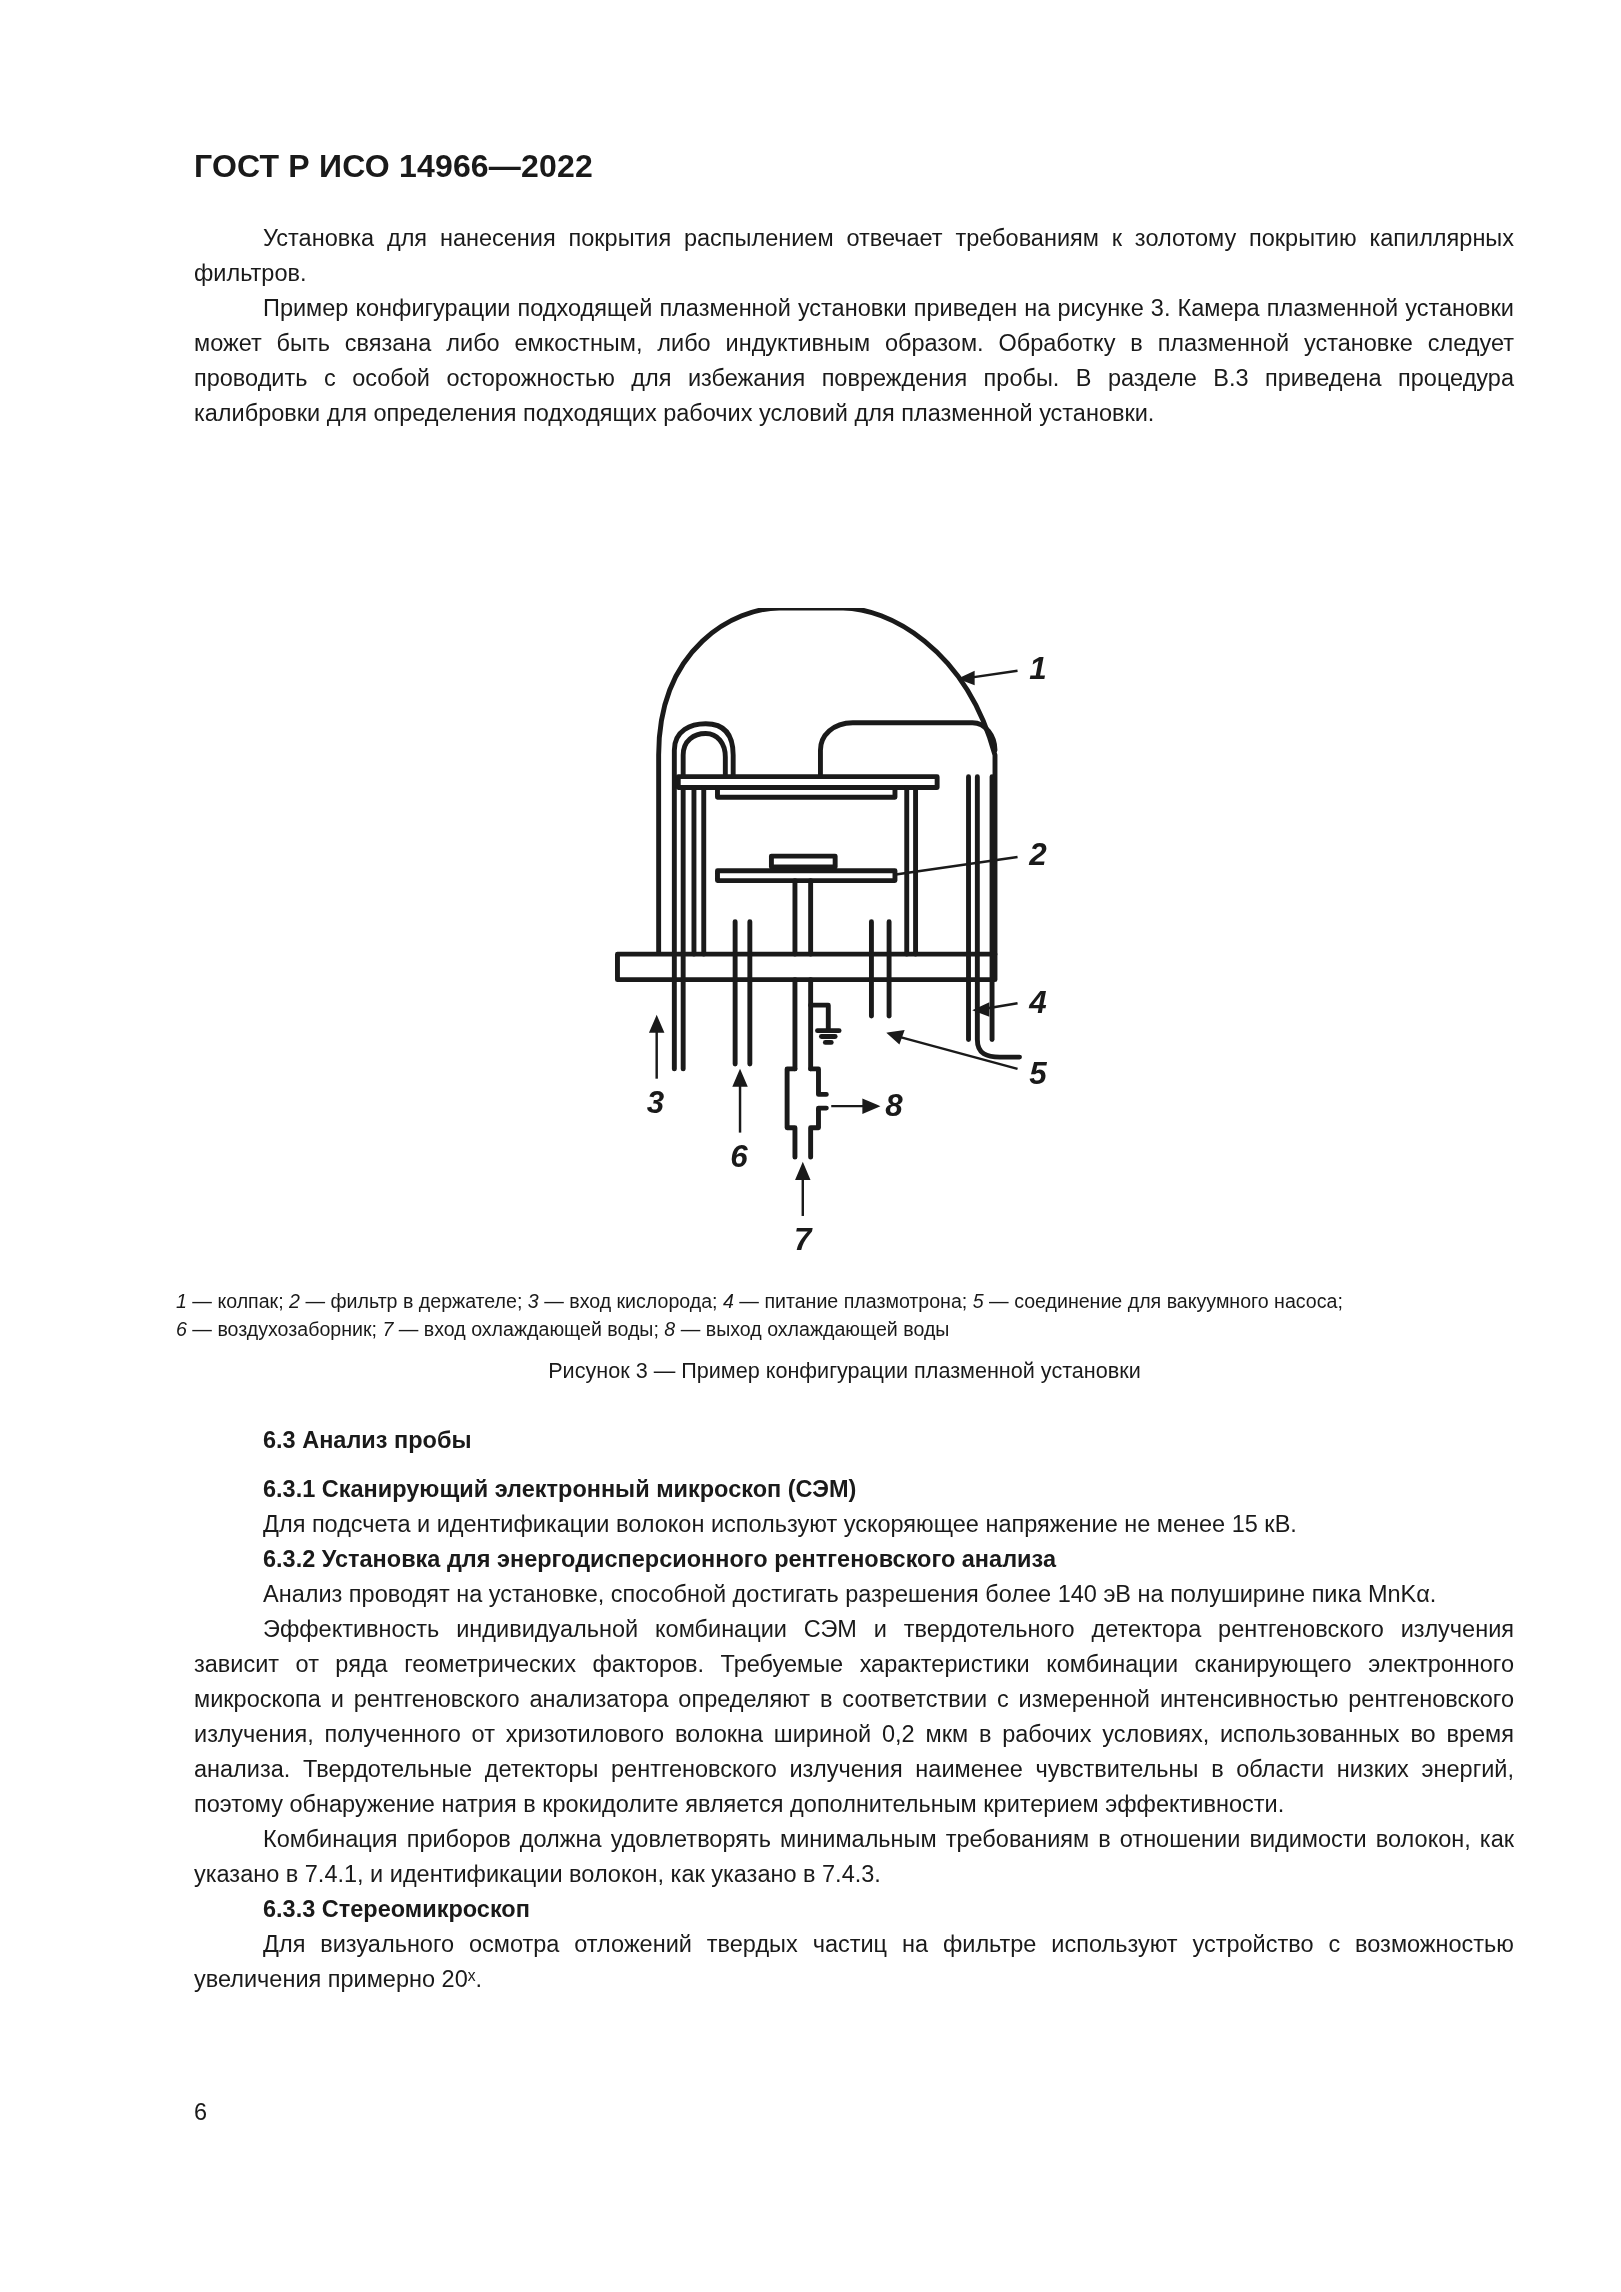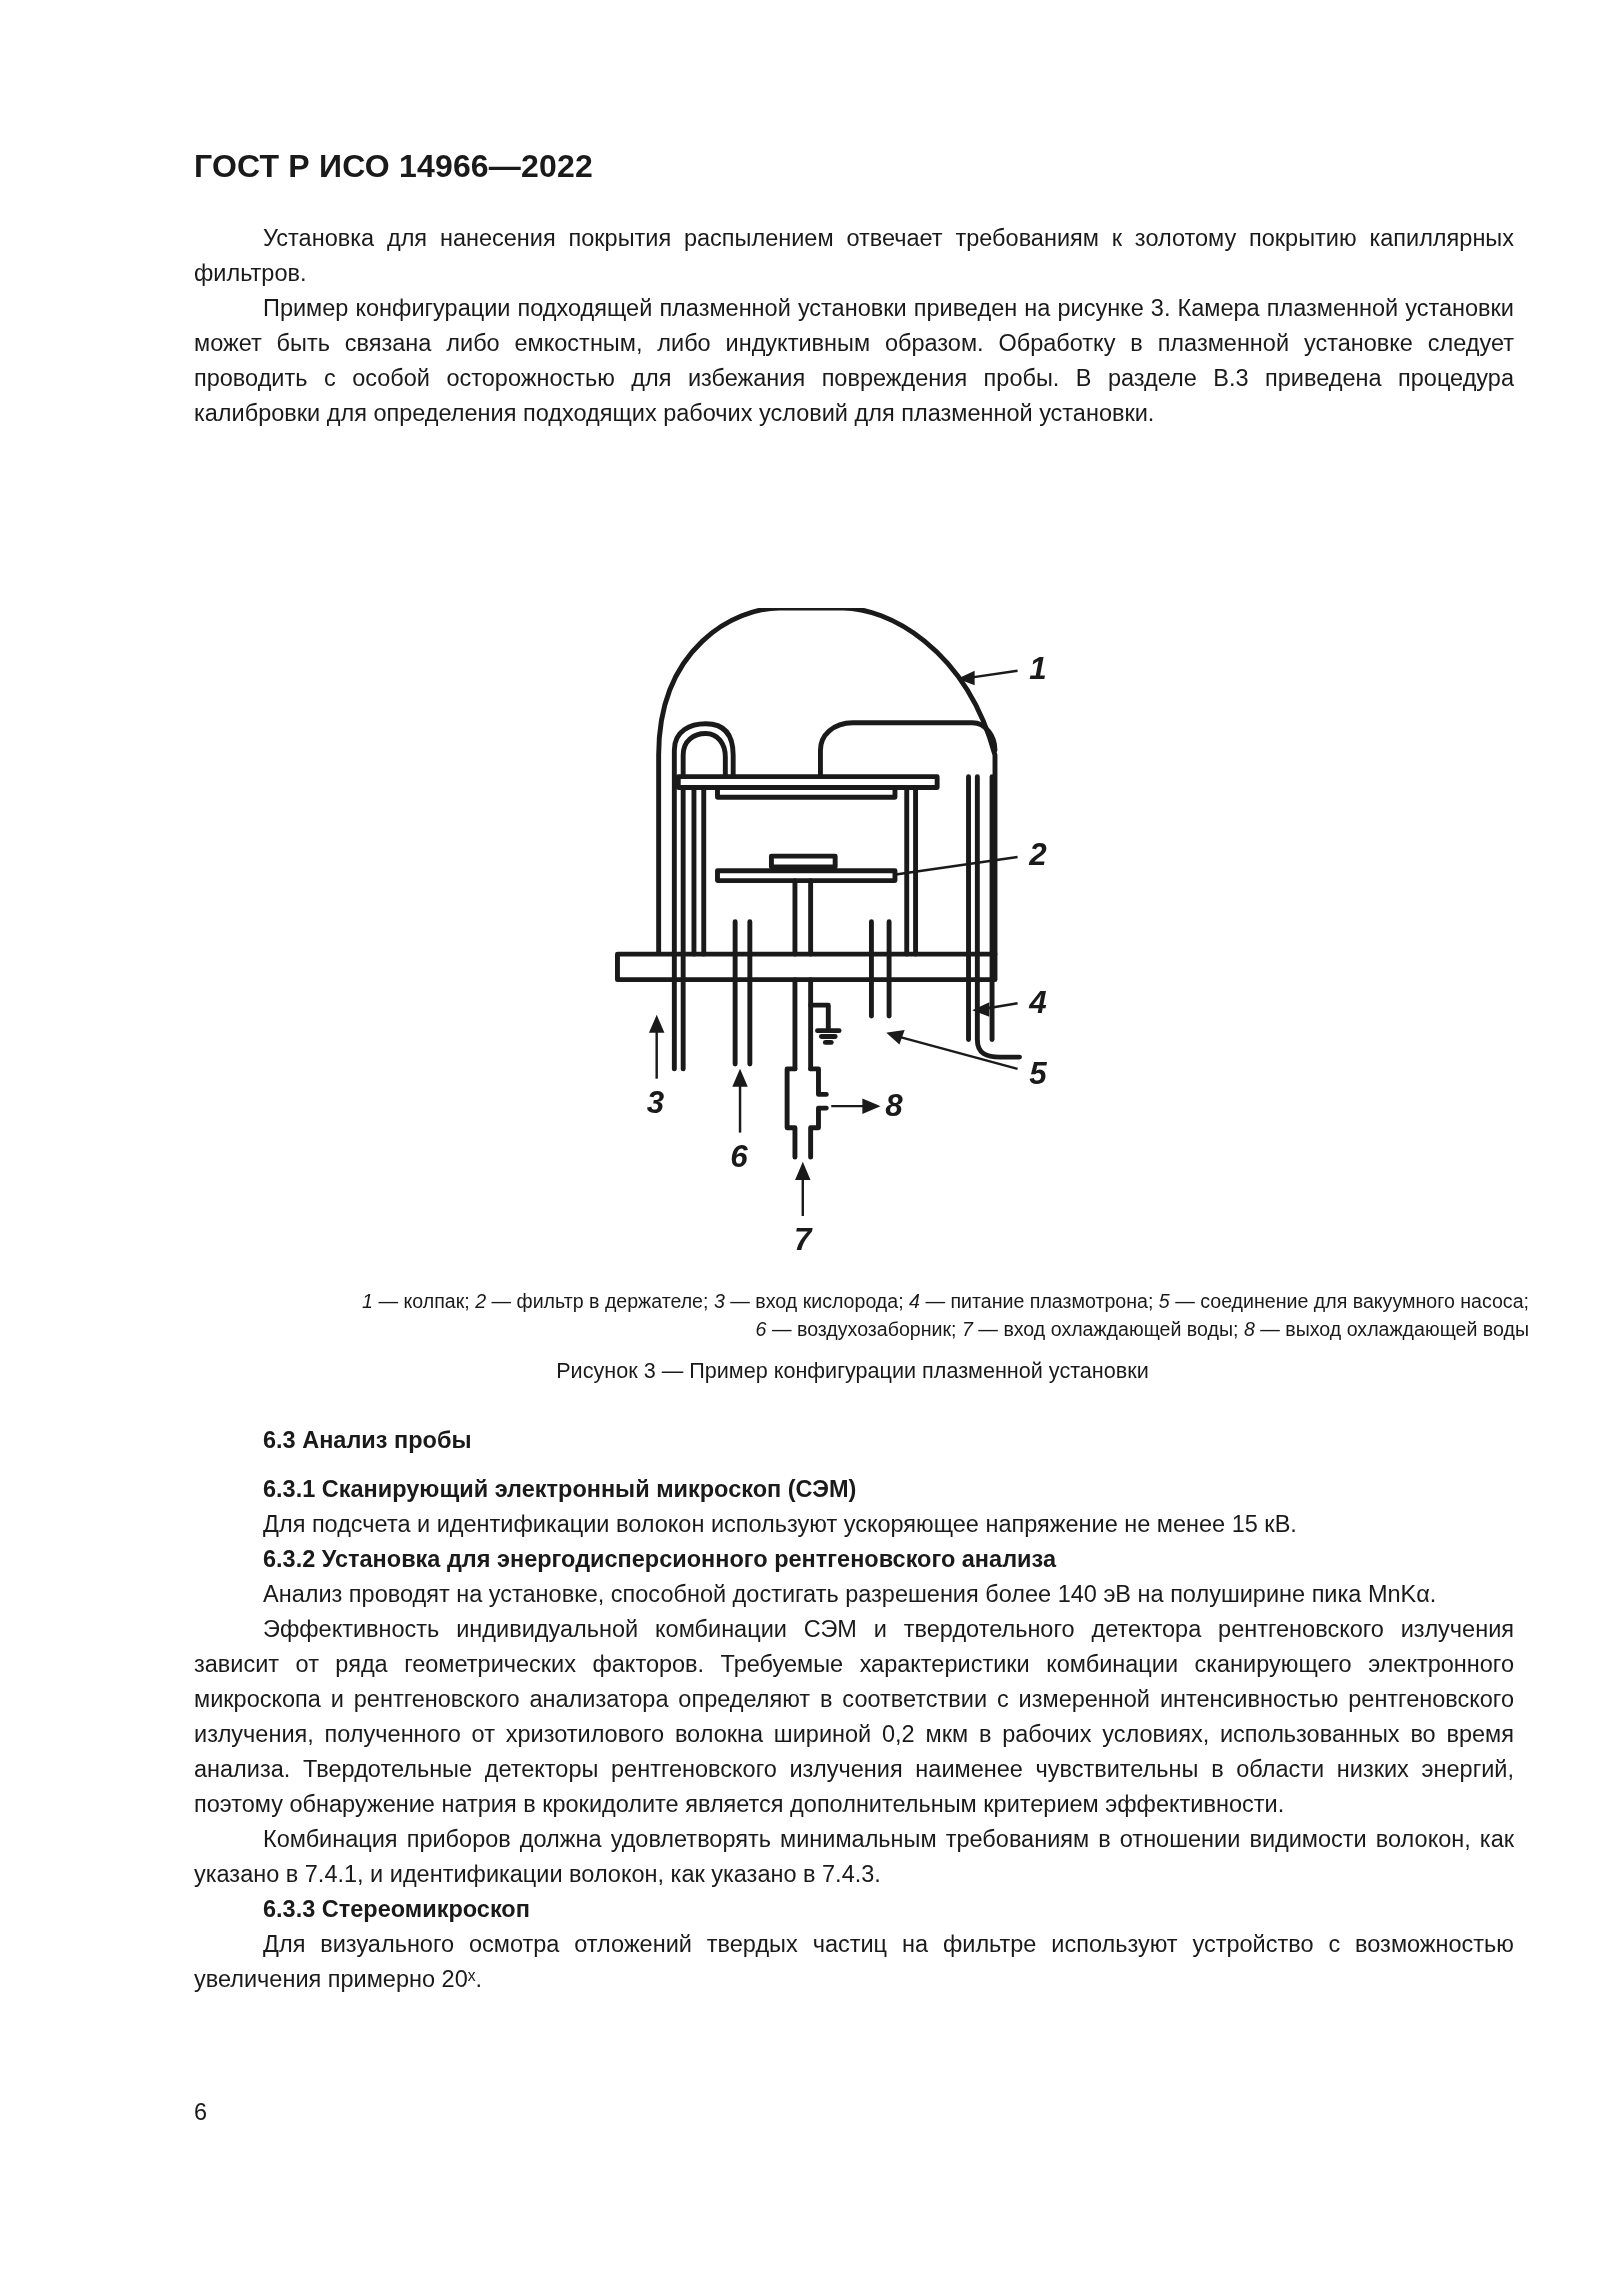--- a/index.html
+++ b/index.html
@@ -5,23 +5,23 @@
   html, body { margin: 0; padding: 0; background: #ffffff; }
   body { width: 1621px; height: 2293px; position: relative; overflow: hidden;
          font-family: "Liberation Sans", sans-serif; color: #1a1a1a; }
   .page { position: absolute; left: 0; top: 0; width: 1621px; height: 2293px; }
   .doc-code { position: absolute; left: 194px; top: 148px; font-weight: bold; font-size: 32px; letter-spacing: 0.2px; }
   .text-block { position: absolute; left: 194px; width: 1320px; font-size: 23.5px; line-height: 35px; text-align: justify; }
   .text-block p { margin: 0; text-indent: 69px; }
   .text-block p.last-line { text-align-last: left; }
   .heading { font-weight: bold; text-indent: 69px; margin: 0; }
   .figure { position: absolute; left: 588px; top: 608px; width: 510px; height: 657px; }
-  .legend { position: absolute; left: 176px; width: 1353px; top: 1287px; font-size: 19.6px; line-height: 28px; text-align: right; }
+  .legend { position: absolute; left: 176px; width: 1353px; top: 1287px; font-size: 19.6px; line-height: 28px; text-align: left; }
   .legend .num { font-style: italic; }
-  .fig-caption { position: absolute; left: 176px; width: 1353px; top: 1358px; font-size: 21.6px; text-align: center; }
+  .fig-caption { position: absolute; left: 168px; width: 1353px; top: 1358px; font-size: 21.6px; text-align: center; }
   .page-number { position: absolute; left: 194px; top: 2099px; font-size: 23.5px; }
   .fig-label { font-family: "Liberation Sans", sans-serif; font-style: italic; font-weight: bold; font-size: 32px; fill: #1a1a1a; }
 </style>
 </head>
 <body>
 
 <div class="page">
 
   <div class="doc-code">ГОСТ Р ИСО 14966—2022</div>
 

